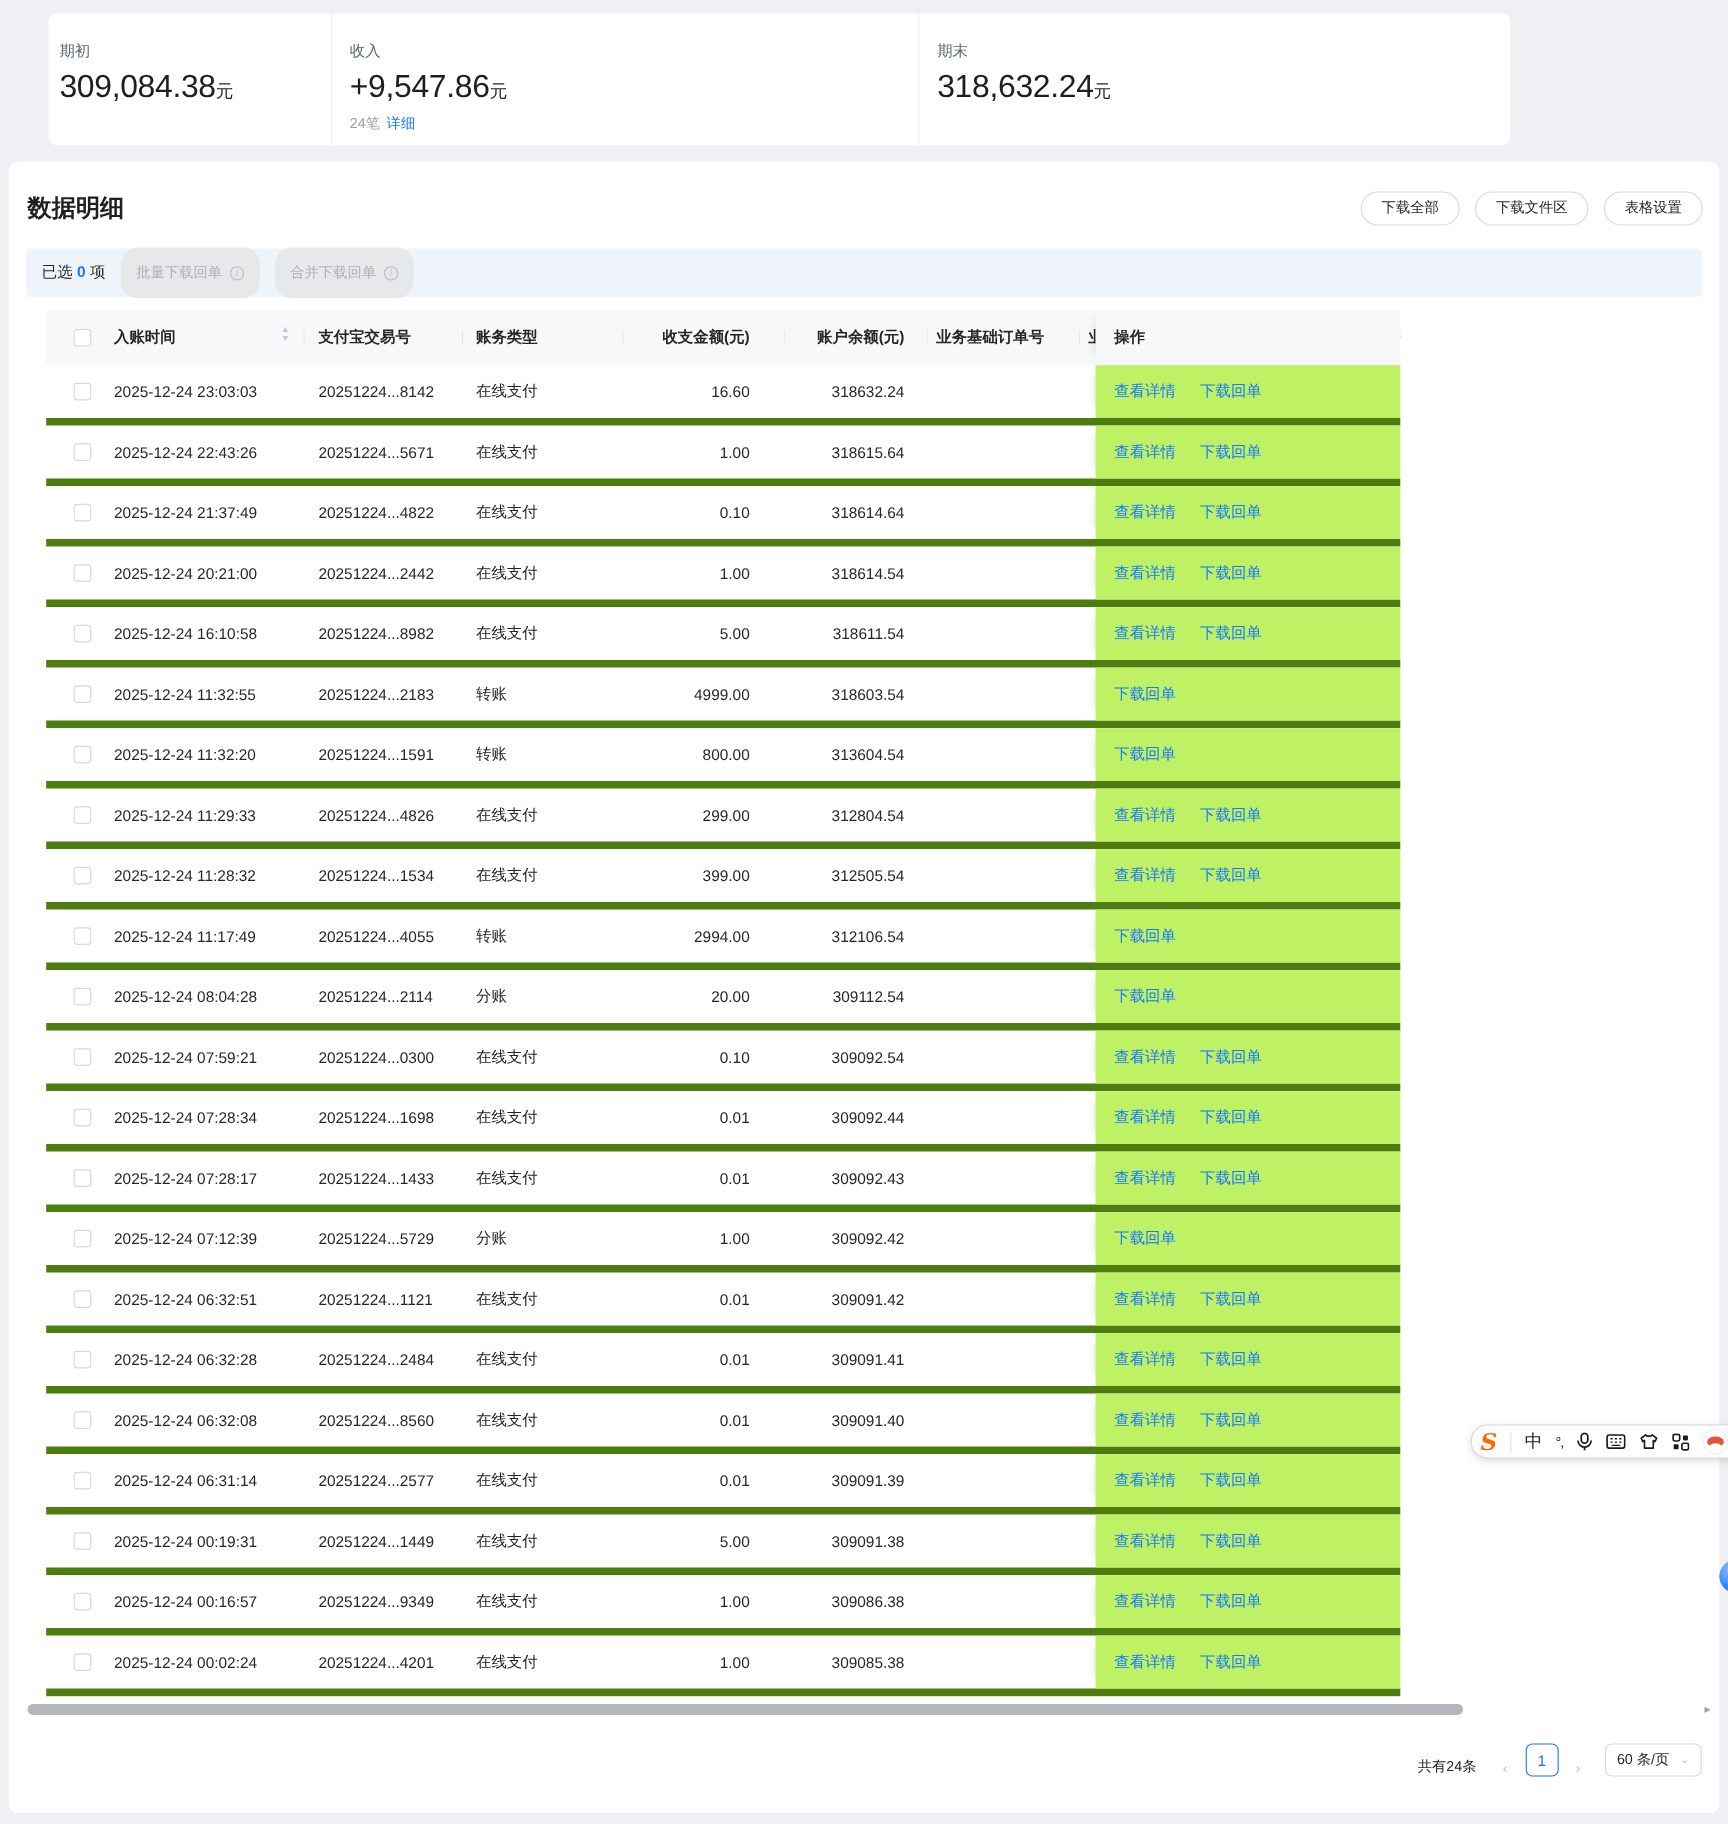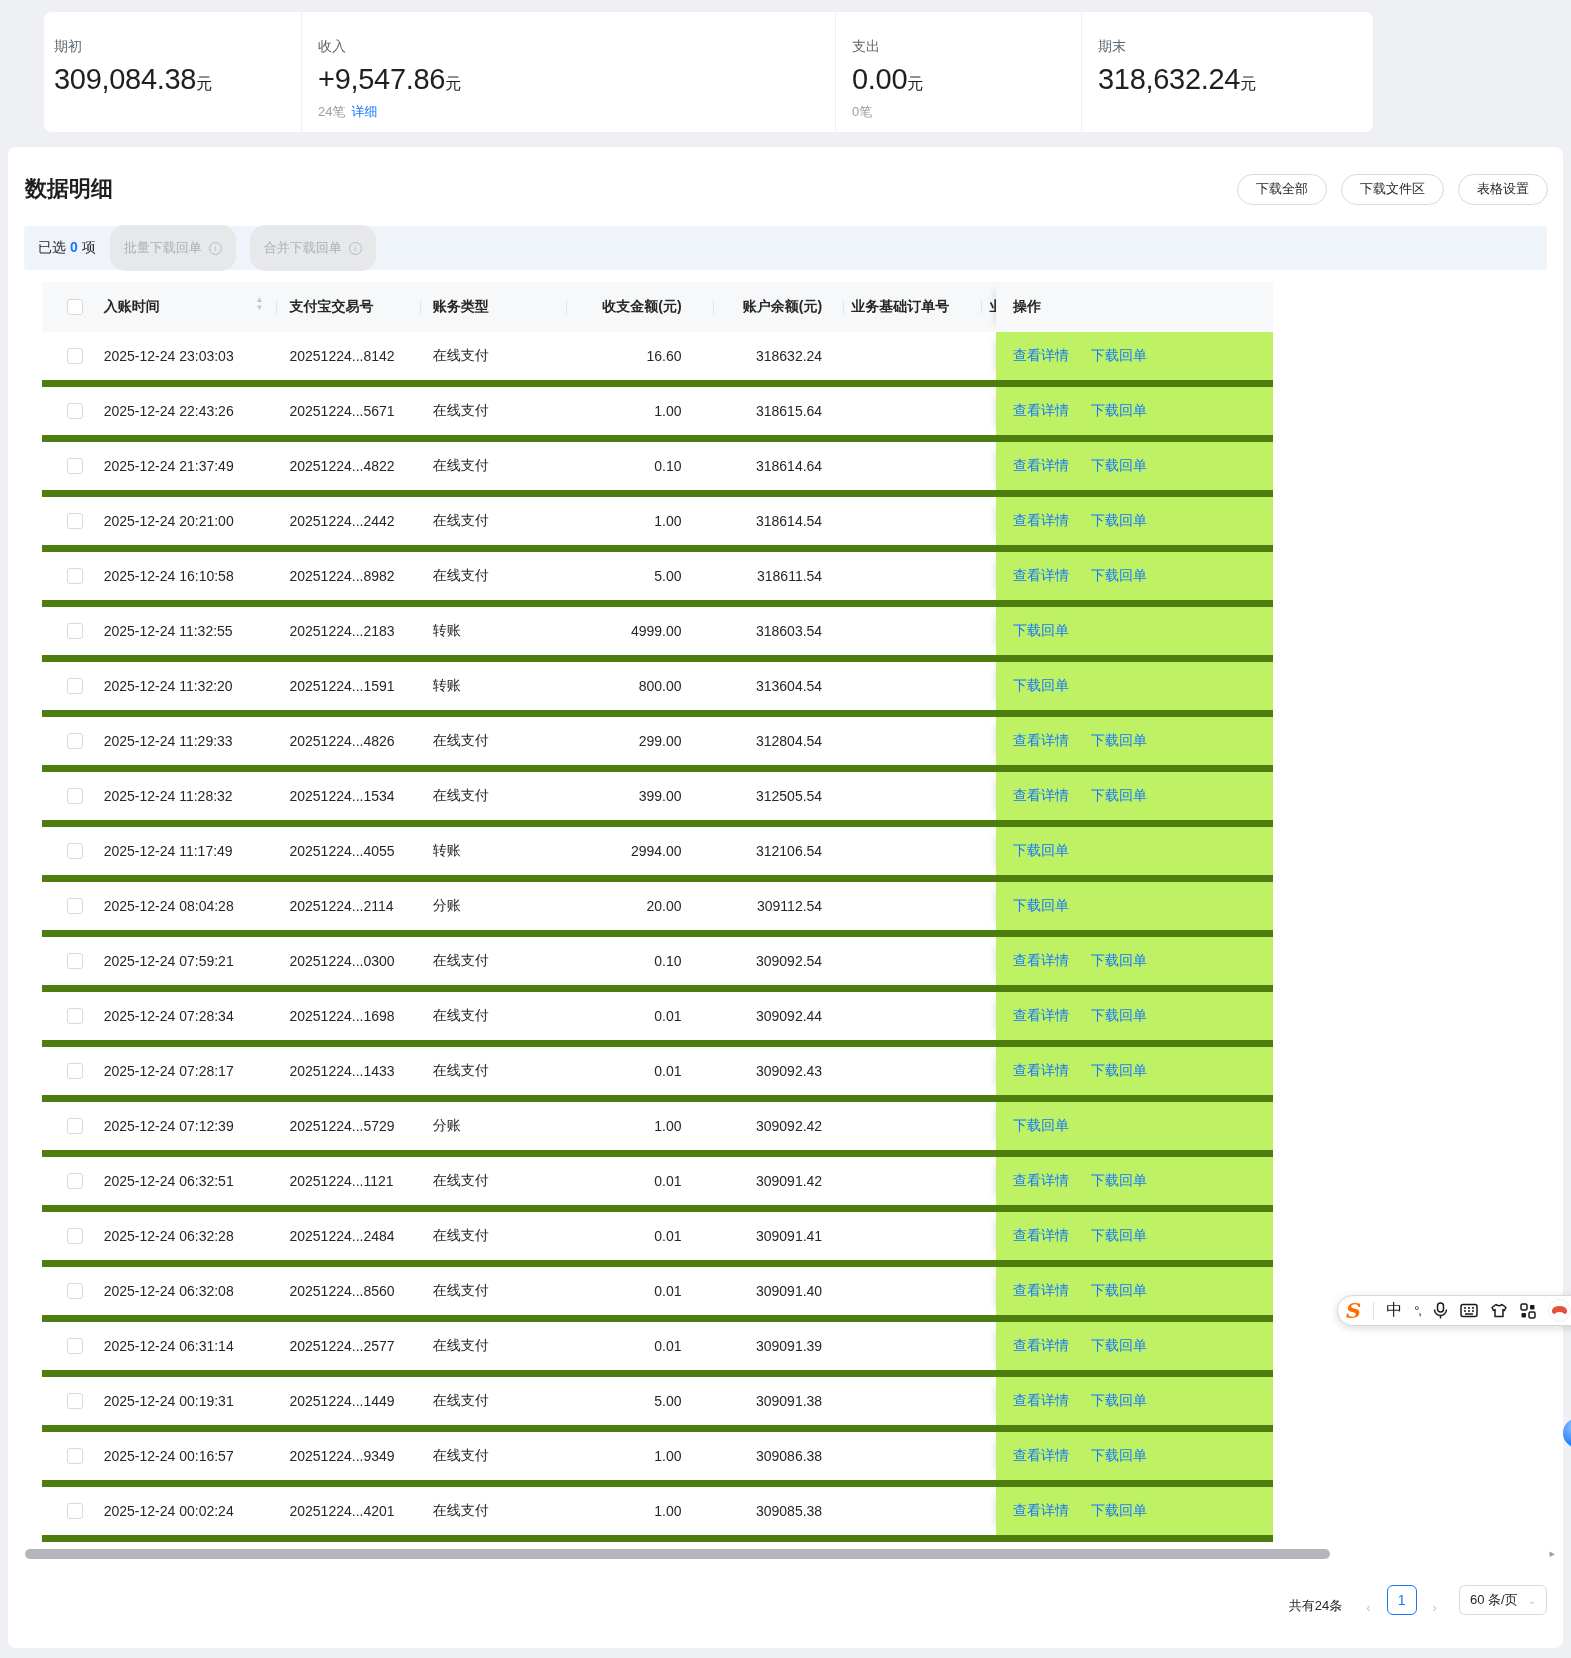--- a/index.html
+++ b/index.html
@@ -148,25 +148,20 @@
 
 <div class="summary-card">
   <div class="sum-cell sc-1">
     <div class="sum-label">期初</div>
     <div class="sum-value"><span>309,084.38</span><span class="sum-unit">元</span></div>
   </div>
   <div class="sum-cell sc-2 b">
     <div class="sum-label">收入</div>
     <div class="sum-value"><span>+9,547.86</span><span class="sum-unit">元</span></div>
     <div class="sum-sub"><span>24笔</span><a class="link">详细</a></div>
-  </div>
-  <div class="sum-cell sc-3 b">
-    <div class="sum-label">支出</div>
-    <div class="sum-value"><span>0.00</span><span class="sum-unit">元</span></div>
-    <div class="sum-sub">0笔</div>
   </div>
   <div class="sum-cell sc-4 b">
     <div class="sum-label">期末</div>
     <div class="sum-value"><span>318,632.24</span><span class="sum-unit">元</span></div>
   </div>
 </div>
 
 <div class="main-card">
 
   <div class="card-head">

